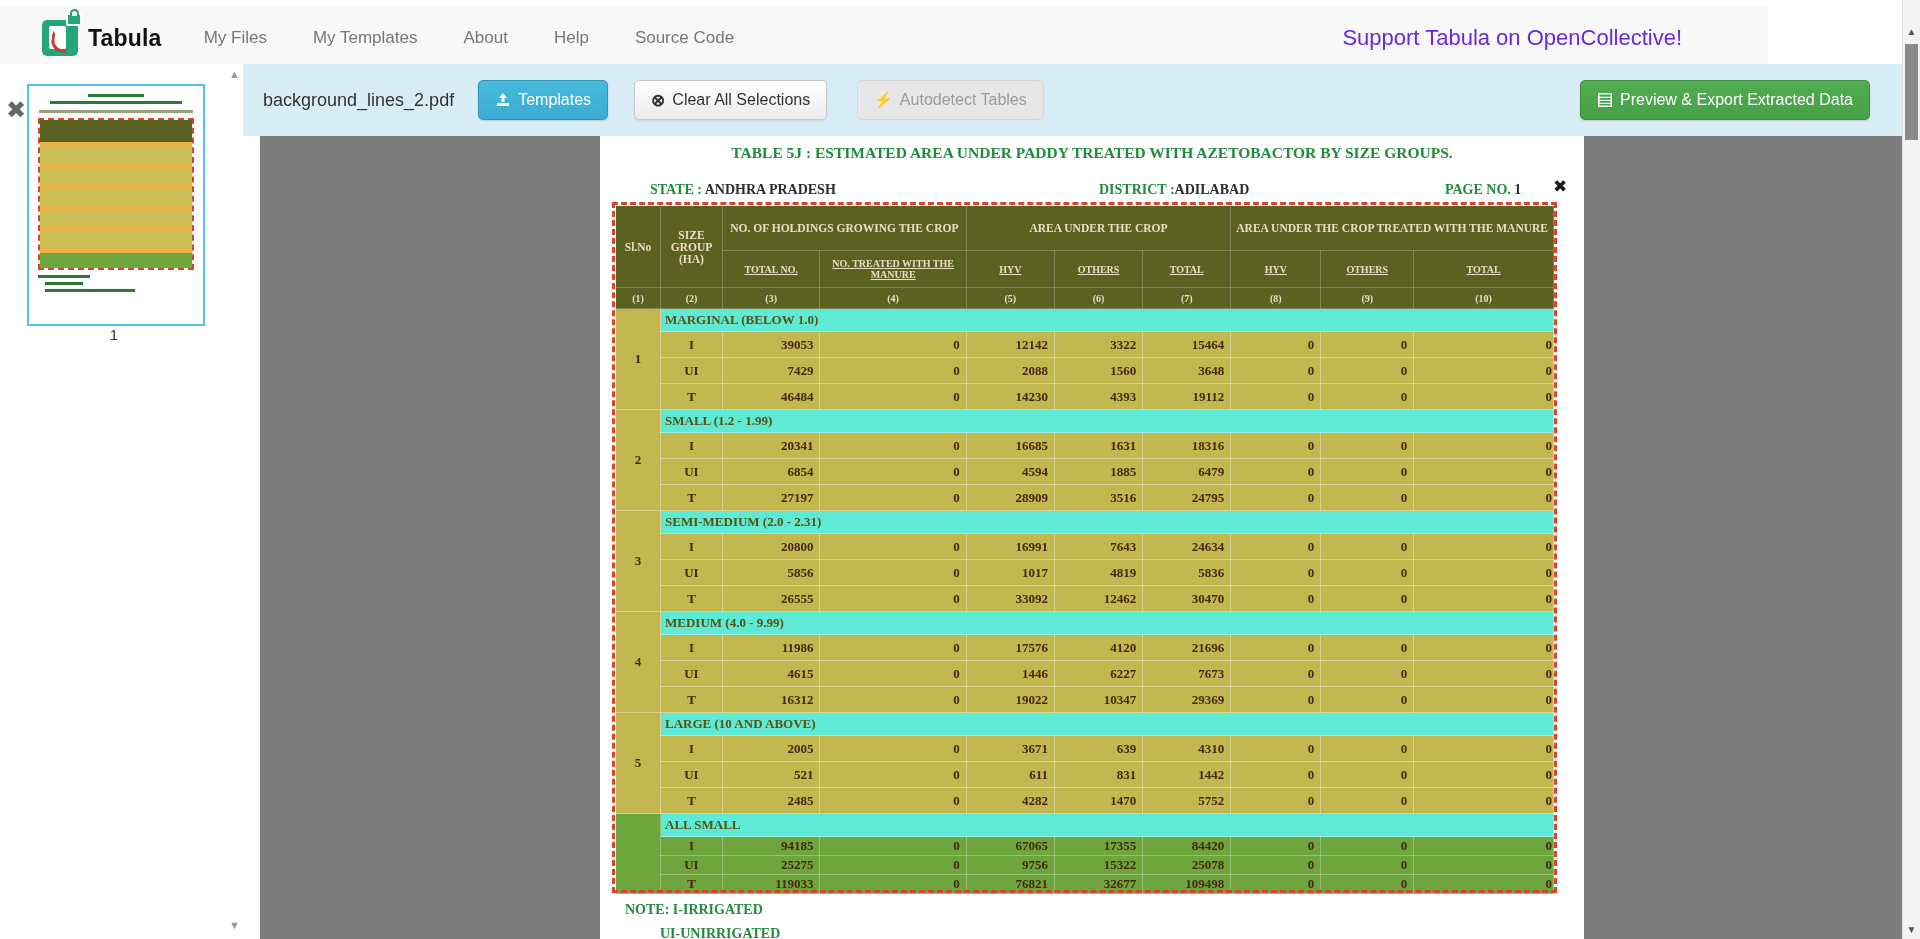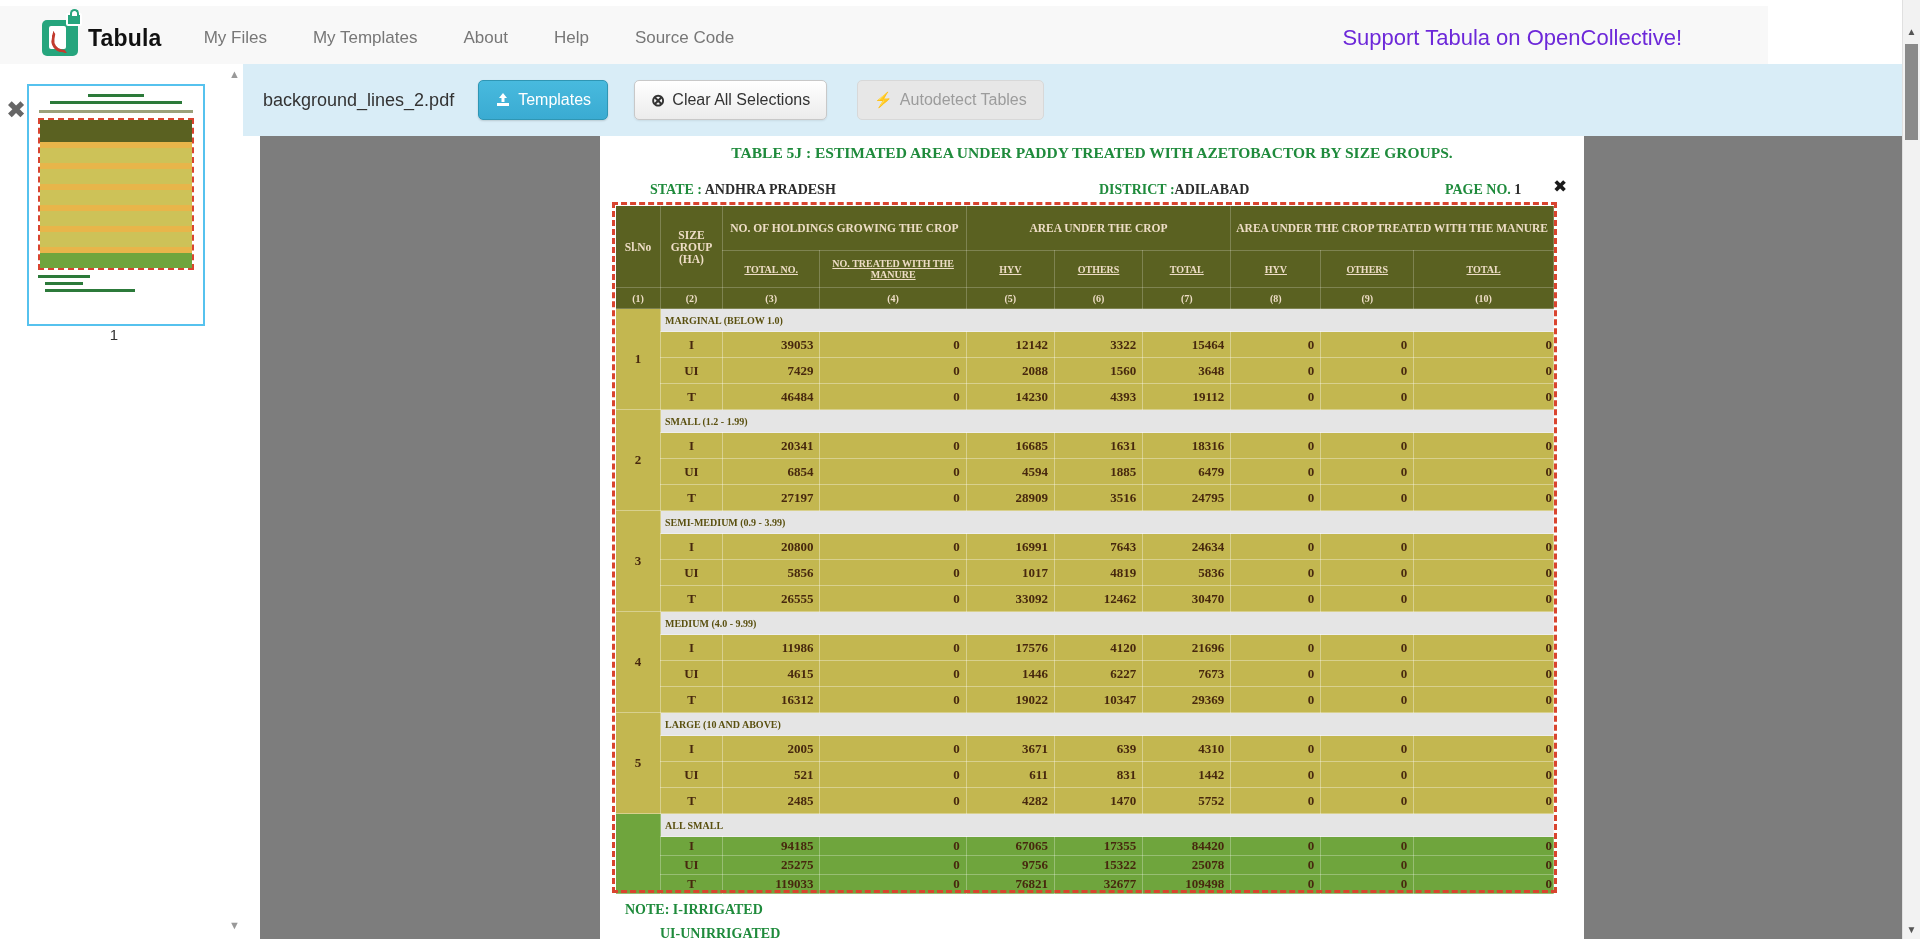--- a/index.html
+++ b/index.html
@@ -85,21 +85,21 @@
   .doc-table th{background:#5a6121;color:#eeddc6;font-weight:bold;border:1px solid rgba(255,255,255,.22);
     padding:1px 2px;vertical-align:middle;text-align:center;}
   .doc-table .hr1 th{height:42px;font-size:11.5px;}
   .doc-table .hr2 th{height:34px;font-size:10px;text-decoration:underline;}
   .doc-table .hr3 th{height:18px;font-size:10px;}
   .doc-table td{border:1px solid rgba(255,255,255,.35);padding:0;color:#47280e;
     font-weight:bold;font-size:13px;vertical-align:middle;}
   .doc-table tr.band-row{height:23px;}
   .doc-table tr.data-row{height:26px;}
   .doc-table tr.green-row{height:19px;}
-  .doc-table td.band{background:#e5e5e5;color:#5a500f;text-align:left;padding-left:4px;font-size:10px;}
+  .doc-table td.band{background:#5eead4;color:#5a500f;text-align:left;padding-left:4px;font-size:13px;}
   .doc-table td.slno{background:#c3b750;text-align:center;}
   .doc-table td.type{background:#c3b750;text-align:center;}
   .doc-table td.num{background:#c3b750;text-align:right;padding-right:6px;}
   .doc-table td.c10{padding-right:1px;}
   .doc-table td.g{background:#6fa53d;border-color:rgba(255,255,255,.28);}
 
   .selection{position:absolute;left:12px;top:66px;width:945px;height:691px;
     border:3px dashed #d9442f;box-sizing:border-box;cursor:move;}
 
   .doc-note{position:absolute;font-size:14px;font-weight:bold;color:#1f8b3c;}
@@ -182,20 +182,32 @@
       <span>Templates</span>
     </div>
     <div class="btn btn-clear">
       <span class="icon-circle-x">⊗</span>
       <span>Clear All Selections</span>
     </div>
     <div class="btn btn-autodetect">
       <span class="icon-bolt">⚡</span>
       <span>Autodetect Tables</span>
     </div>
+    <div class="btn btn-export">
+      <span class="icon-svg">
+        <svg width="16" height="16" viewBox="0 0 16 16">
+            <rect x="1" y="1" width="14" height="14" fill="#fff"></rect>
+            <rect x="2.5" y="2.5" width="11" height="2.2" fill="#4aa24a"></rect>
+            <rect x="2.5" y="6" width="11" height="1.8" fill="#4aa24a"></rect>
+            <rect x="2.5" y="9" width="11" height="1.8" fill="#4aa24a"></rect>
+            <rect x="2.5" y="12" width="11" height="1.5" fill="#4aa24a"></rect>
+          </svg>
+      </span>
+      <span>Preview &amp; Export Extracted Data</span>
+    </div>
   </div>
 
   <div class="workspace">
     <div class="pdf-page">
       <div class="doc-title">TABLE 5J : ESTIMATED AREA UNDER PADDY  TREATED WITH AZETOBACTOR BY SIZE GROUPS.</div>
       <div class="doc-meta">
         <span class="meta-state">
           <span class="meta-green">STATE :</span>
           <span class="meta-dark">ANDHRA PRADESH</span>
         </span>
@@ -323,21 +335,21 @@
               <td class="num">0</td>
               <td class="num">28909</td>
               <td class="num">3516</td>
               <td class="num">24795</td>
               <td class="num">0</td>
               <td class="num">0</td>
               <td class="num c10">0</td>
             </tr>
             <tr class="band-row">
               <td class="slno" rowspan="4">3</td>
-              <td class="band" colspan="9">SEMI-MEDIUM (0.9 - 3.99)</td>
+              <td class="band" colspan="9">SEMI-MEDIUM (2.0 - 2.31)</td>
             </tr>
             <tr class="data-row">
               <td class="type">I</td>
               <td class="num">20800</td>
               <td class="num">0</td>
               <td class="num">16991</td>
               <td class="num">7643</td>
               <td class="num">24634</td>
               <td class="num">0</td>
               <td class="num">0</td>

